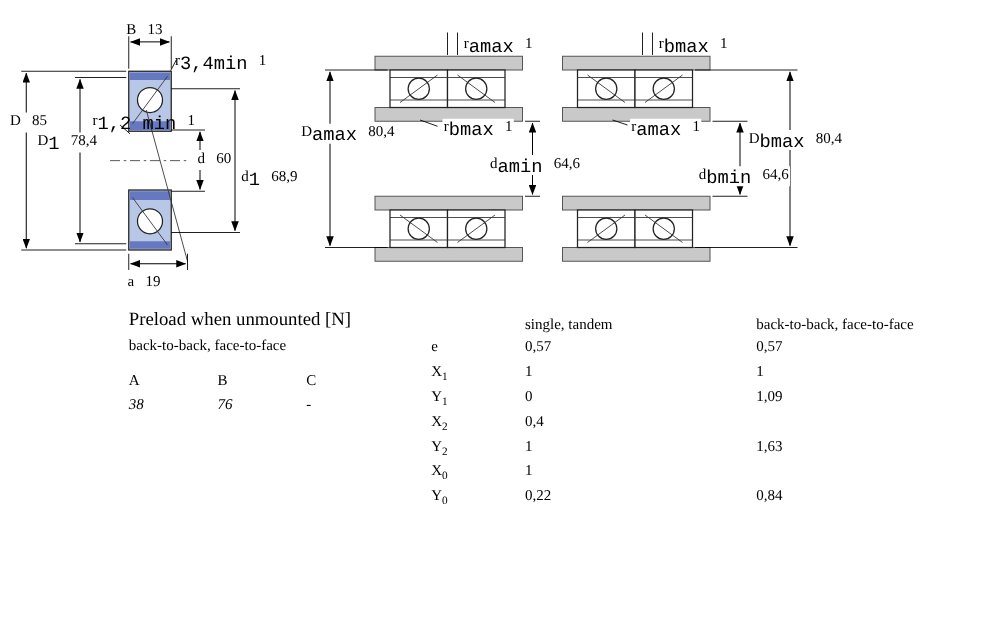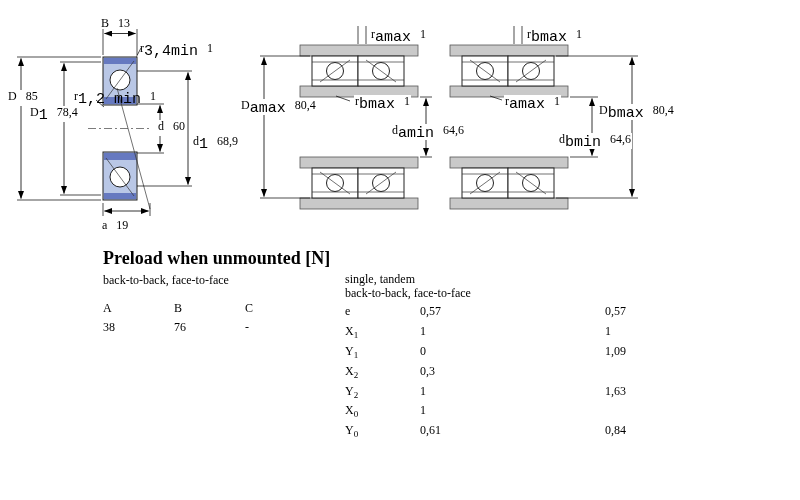--- a/index.html
+++ b/index.html
@@ -18,29 +18,29 @@
   .dim  { stroke:#000; stroke-width:0.8; }
   .center { stroke:#444; stroke-width:0.7; stroke-dasharray:8 3 2 3; }
 
   .dim-label { position:absolute; font-size:12px; line-height:12px; white-space:nowrap;
                background:#fff; padding:0 1px; }
   .dim-label.nobg { background:transparent; }
   .dim-label sub { font-size:15px;font-family:Liberation Mono, monospace; }
   .dim-label .val { margin-left:9px; }
 
   .preload, .factors { position:absolute; font-size:12px; }
-  .p-title, .f-title { font-weight:bold; font-size:18px; }
+  .p-title, .f-title { font-weight:normal; font-size:15px; }
   .p-sub  { margin-top:4px; }
   .p-row  { display:flex; }
   .p-head { margin-top:13px; }
-  .p-vals { margin-top:4px; }
+  .p-vals { margin-top:4px;font-style:italic; }
   .p-cell { width:71px; }
 
   .f-row  { display:flex; line-height:15.5px; }
-  .f-head { margin-top:24px; line-height:14px;flex-direction:column; }
+  .f-head { margin-top:4px; line-height:14px; }
   .f-body { margin-top:4px; }
   .f-sym  { width:75px; }
   .f-v1   { width:185px; }
   .f-sym sub { font-size:9px; }
 </style>
 </head>
 <body>
 
 <div class="page">
 
@@ -209,32 +209,32 @@
         <span class="f-v1">1</span>
         <span class="f-v2">1</span>
       </div>
       <div class="f-row">
         <span class="f-sym"><span>Y</span><sub>1</sub></span>
         <span class="f-v1">0</span>
         <span class="f-v2">1,09</span>
       </div>
       <div class="f-row">
         <span class="f-sym"><span>X</span><sub>2</sub></span>
-        <span class="f-v2">0,3</span>
+        <span class="f-v2">0,4</span>
       </div>
       <div class="f-row">
         <span class="f-sym"><span>Y</span><sub>2</sub></span>
         <span class="f-v1">1</span>
         <span class="f-v2">1,63</span>
       </div>
       <div class="f-row">
         <span class="f-sym"><span>X</span><sub>0</sub></span>
         <span class="f-v2">1</span>
       </div>
       <div class="f-row">
         <span class="f-sym"><span>Y</span><sub>0</sub></span>
-        <span class="f-v1">0,61</span>
+        <span class="f-v1">0,22</span>
         <span class="f-v2">0,84</span>
       </div>
     </div>
   </div>
 
 </div>
 
 </body></html>

